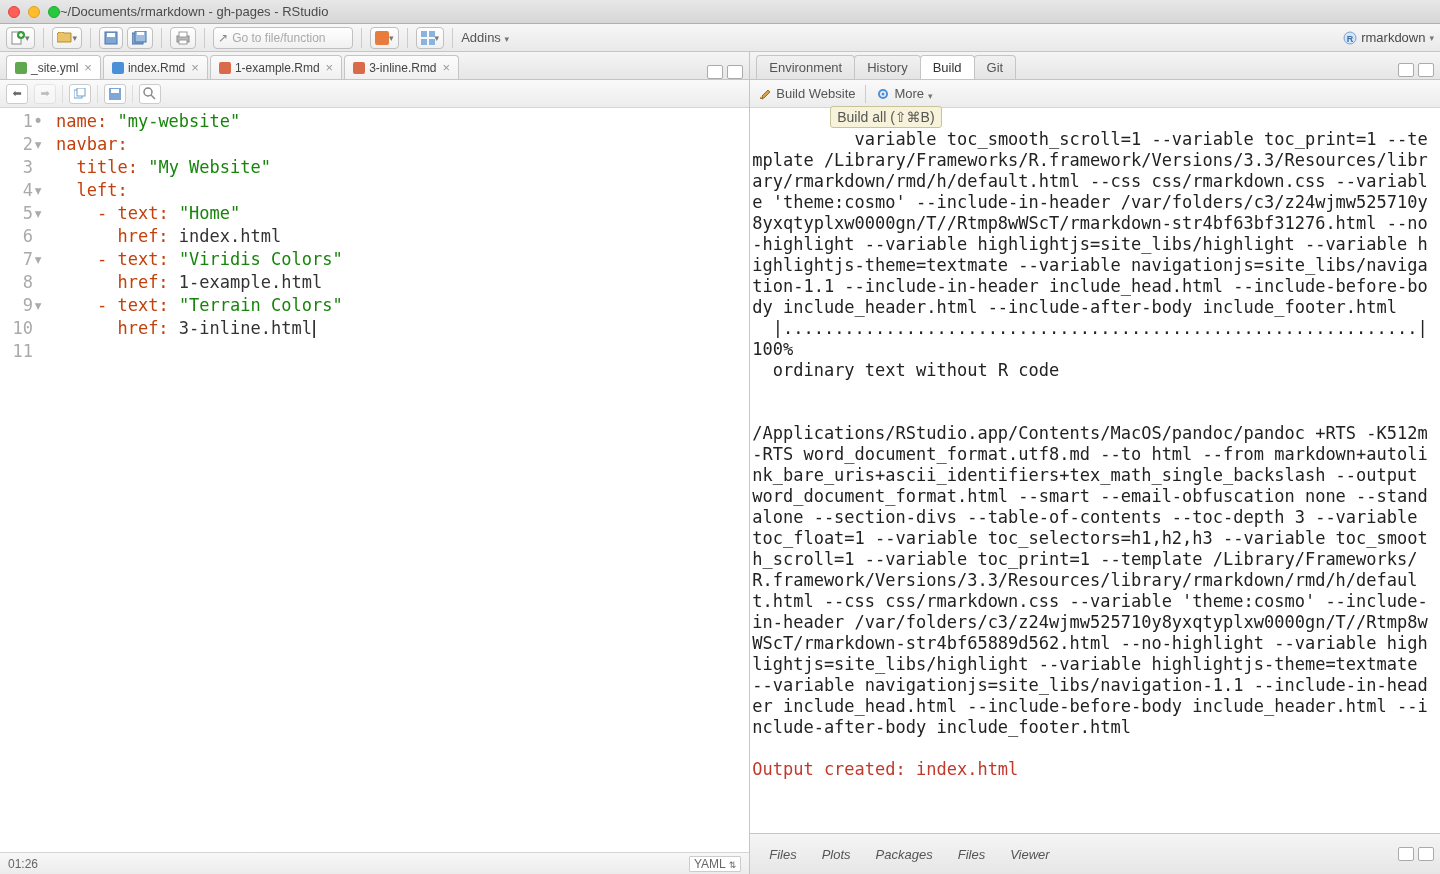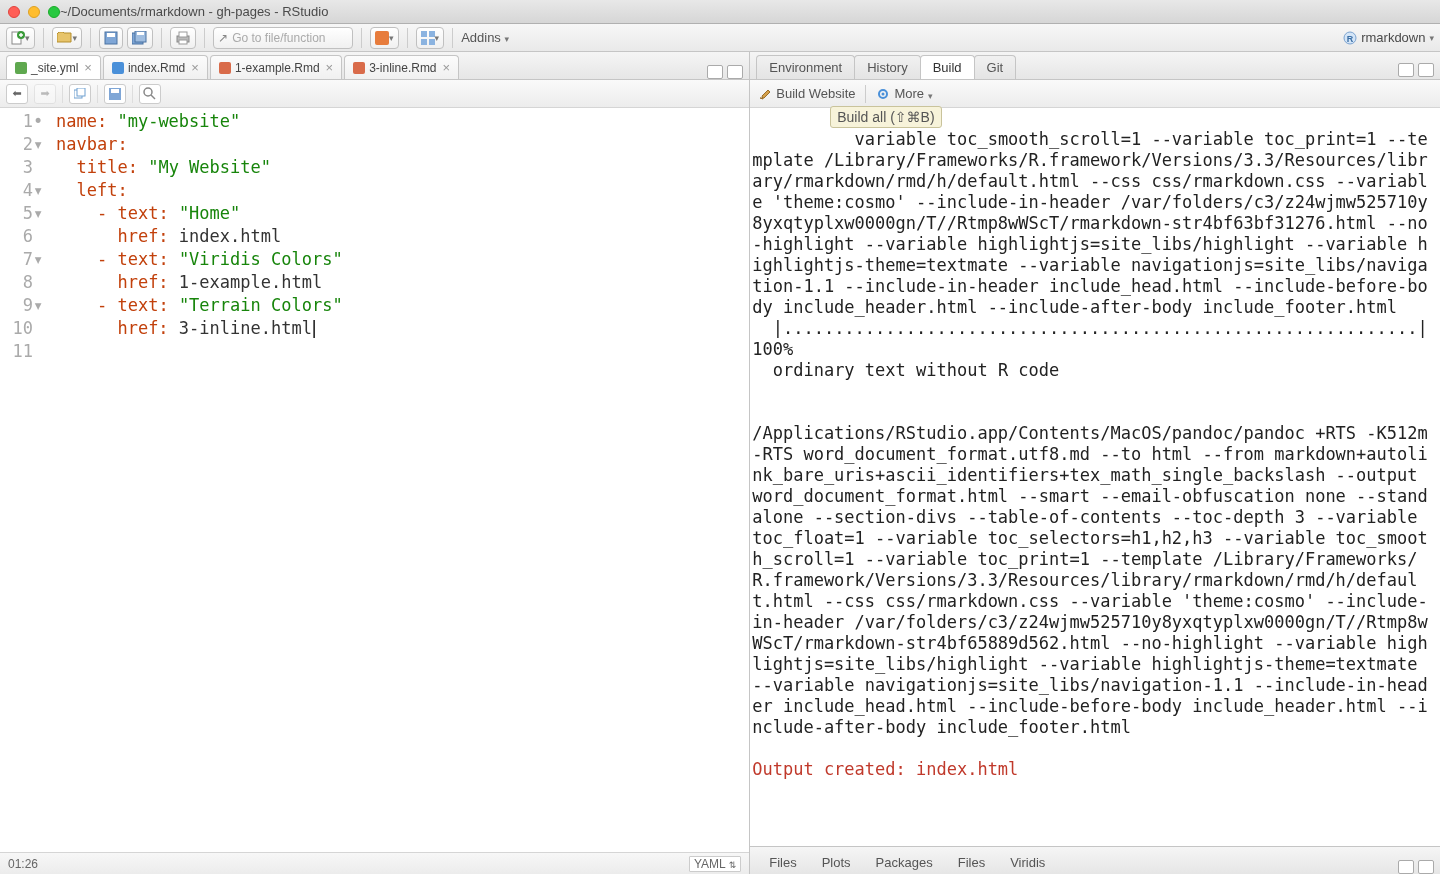--- a/index.html
+++ b/index.html
@@ -61,21 +61,21 @@
 .right-top { flex:1; display:flex; flex-direction:column; overflow:hidden; background:#fff; }
 .tabrow { height:28px; background:linear-gradient(#f5f5f5,#e6e6e6); border-bottom:1px solid #c5c5c5; display:flex; align-items:flex-end; padding:0 6px; }
 .rtab { height:24px; padding:0 12px; border:1px solid #c5c5c5; border-bottom:none; border-radius:4px 4px 0 0; background:linear-gradient(#f1f1f1,#e4e4e4); color:#555; display:flex; align-items:center; font-size:13px; margin-right:-1px; }
 .rtab.active { background:#fff; color:#333; font-weight:500; }
 .build-toolbar { height:28px; background:linear-gradient(#fafafa,#ececec); border-bottom:1px solid #d5d5d5; display:flex; align-items:center; padding:0 8px; gap:10px; position:relative; color:#555; font-size:13px; }
 .tooltip { position:absolute; left:80px; top:26px; background:#f7f3da; border:1px solid #c9c39b; border-radius:3px; padding:2px 6px; font-size:14px; color:#555; }
 .build-out { flex:1; overflow:hidden; padding: 0 4px 4px 2px; font-family: Menlo, monospace; font-size:17px; line-height:21px; white-space:pre-wrap; word-break:break-all; color:#222; }
 .build-out .final { color:#c0392b; }
 
 
-.right-bottom { height:28px; border-top:1px solid #c5c5c5; background:linear-gradient(#f5f5f5,#e6e6e6); display:flex; align-items:flex-end; padding:0 6px; }
+.right-bottom { height:41px; border-top:1px solid #c5c5c5; background:linear-gradient(#f5f5f5,#e6e6e6); display:flex; align-items:center; padding:0 6px;font-style:italic; }
 .btab { padding:0 12px; height:24px; display:flex; align-items:center; color:#555; font-size:13px; border:1px solid transparent; border-bottom:none; border-radius:4px 4px 0 0; margin-right:-1px; }
 
 html,body{height:100%;}
 .app{height:874px; width:1440px; background:#ededed; display:flex; flex-direction:column;}
 svg { display:block; }
 </style>
 </head>
 <body>
 
 <div class="app">
@@ -296,21 +296,21 @@
 <span></span>
 <span class="final">Output created: index.html</span>
         </div>
       </div>
       <div class="right-bottom">
         <div id="btabs" style="display:flex;">
             <div class="btab">Files</div>
             <div class="btab">Plots</div>
             <div class="btab">Packages</div>
             <div class="btab">Files</div>
-            <div class="btab">Viridis</div>
+            <div class="btab">Viewer</div>
           </div>
         <div style="margin-left:auto; display:flex; gap:4px; align-items:center;">
           <div class="pane-icon"></div>
           <div class="pane-icon"></div>
         </div>
       </div>
     </div>
   </div>
 </div>
 

